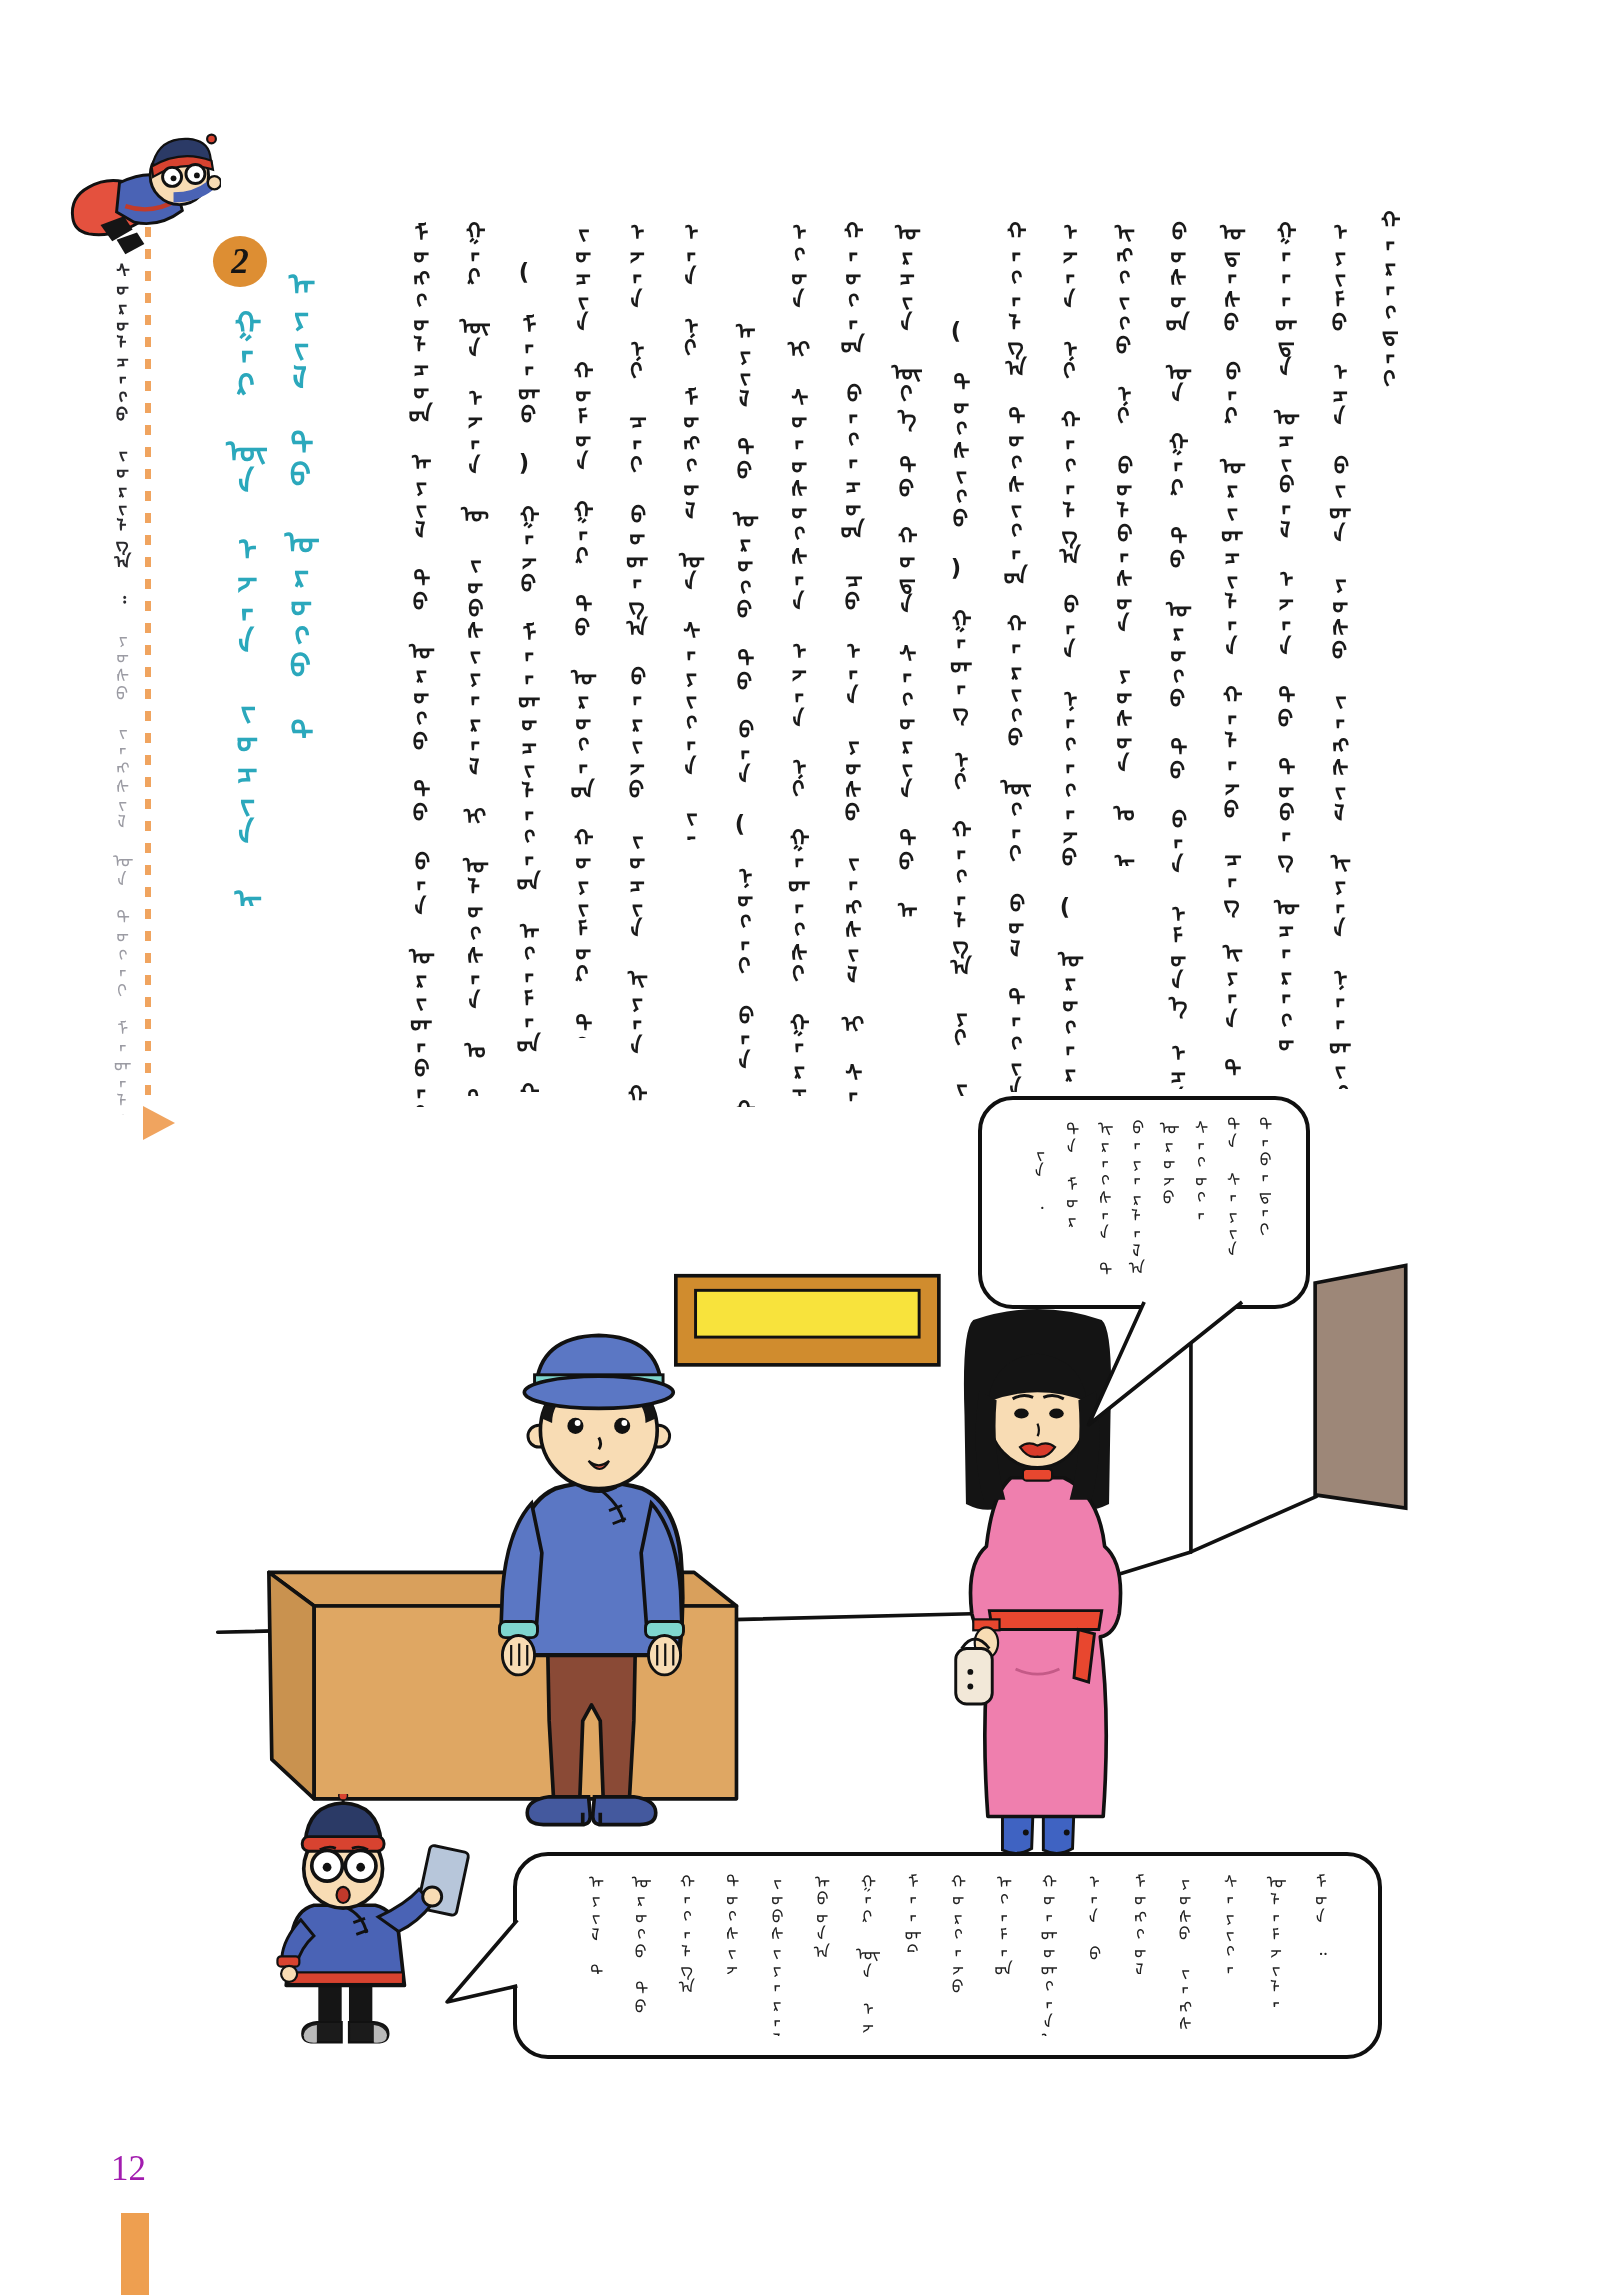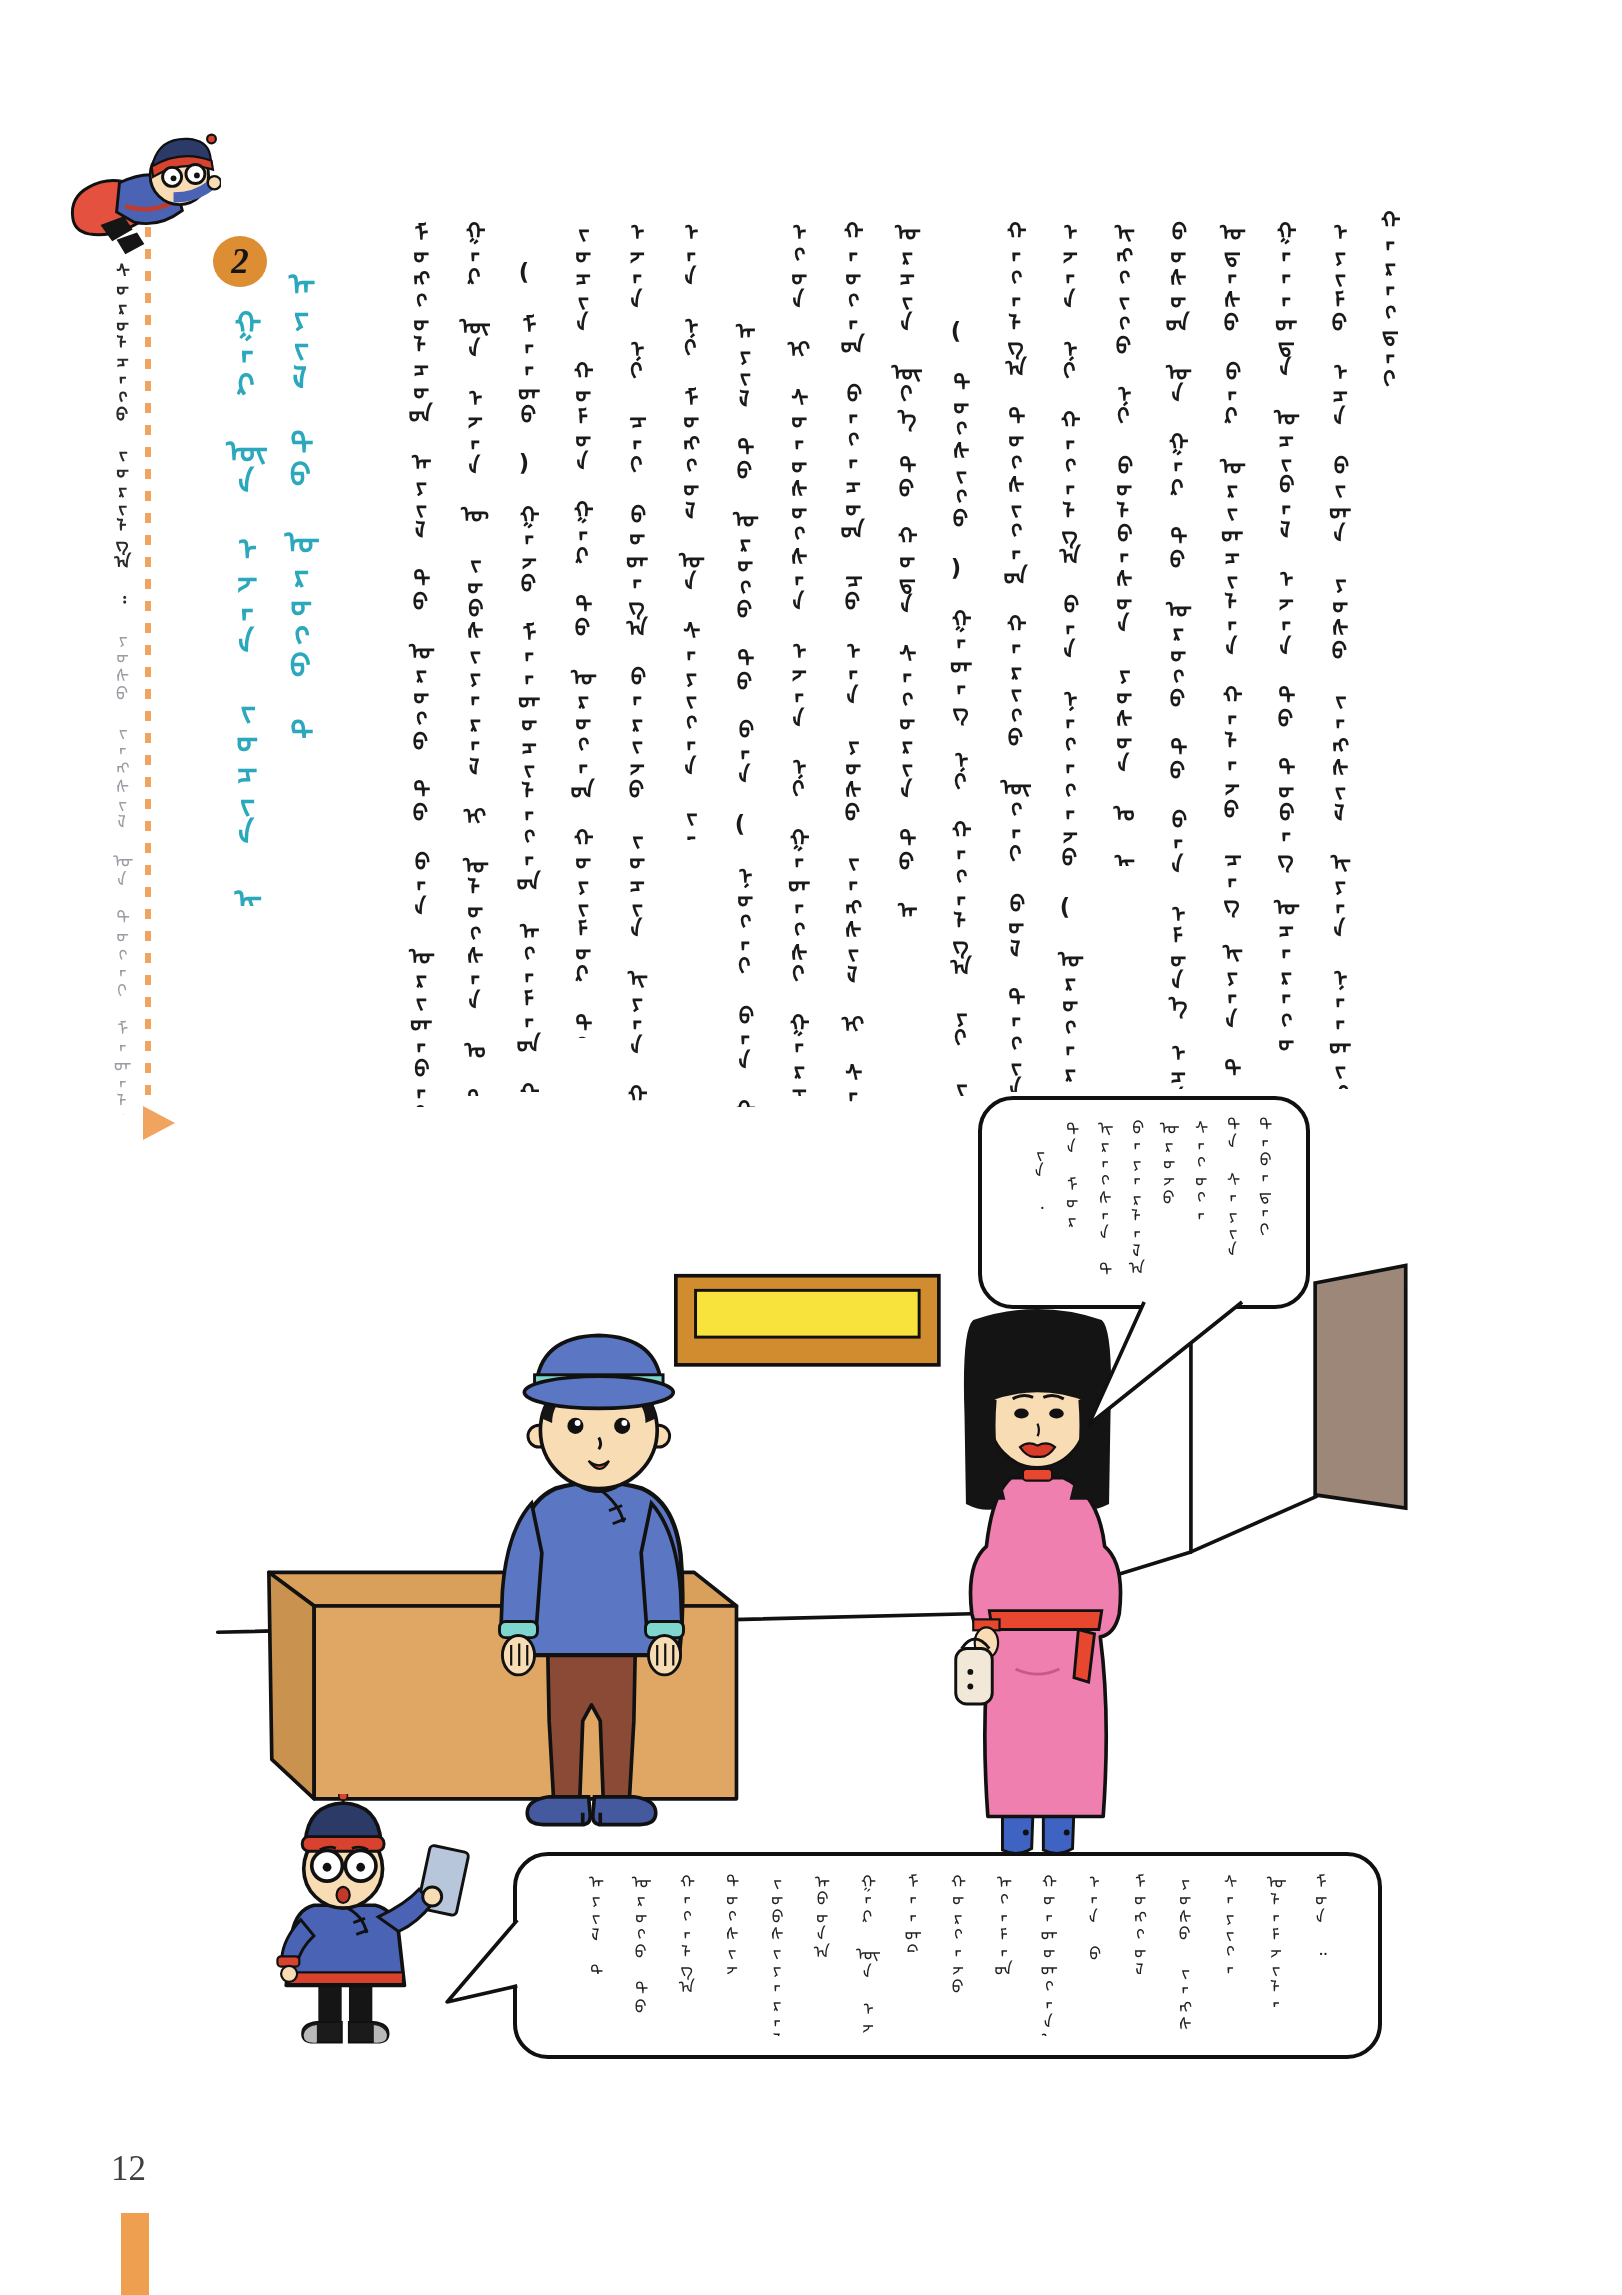--- a/index.html
+++ b/index.html
@@ -22,21 +22,21 @@
   .side-gray{color:#9B9BA3;}
   .dotline{position:absolute;width:5.8px;
         background:repeating-linear-gradient(to bottom,#F0A45F 0 10.2px,transparent 10.2px 22px);}
   .tri{position:absolute;width:0;height:0;border-left:32px solid #F0A45F;
         border-top:17px solid transparent;border-bottom:17px solid transparent;}
   .badge{position:absolute;width:54px;height:51px;border-radius:50%;background:#DD8E33;
         display:flex;align-items:center;justify-content:center;
         font-family:"Liberation Serif",serif;font-style:italic;font-weight:bold;
         font-size:35px;color:#151515;}
   .speech{position:absolute;background:#fff;border:4.4px solid #101010;border-radius:35px;}
-  .pagenum{position:absolute;font-family:"Liberation Serif",serif;font-size:35px;color:#404040;}
+  .pagenum{position:absolute;font-family:"Liberation Serif",serif;font-size:35px;color:#a21caf;}
   .obar{position:absolute;background:#EE9F50;}
   svg{display:block;}
 </style>
 </head>
 <body>
 
 <div id="page">
 
   <svg class="abs" style="left:0;top:0;z-index:1;" width="1622" height="2295" viewBox="0 0 2220 3141">
     <g stroke="#111" stroke-width="5" fill="none" stroke-linecap="round">

